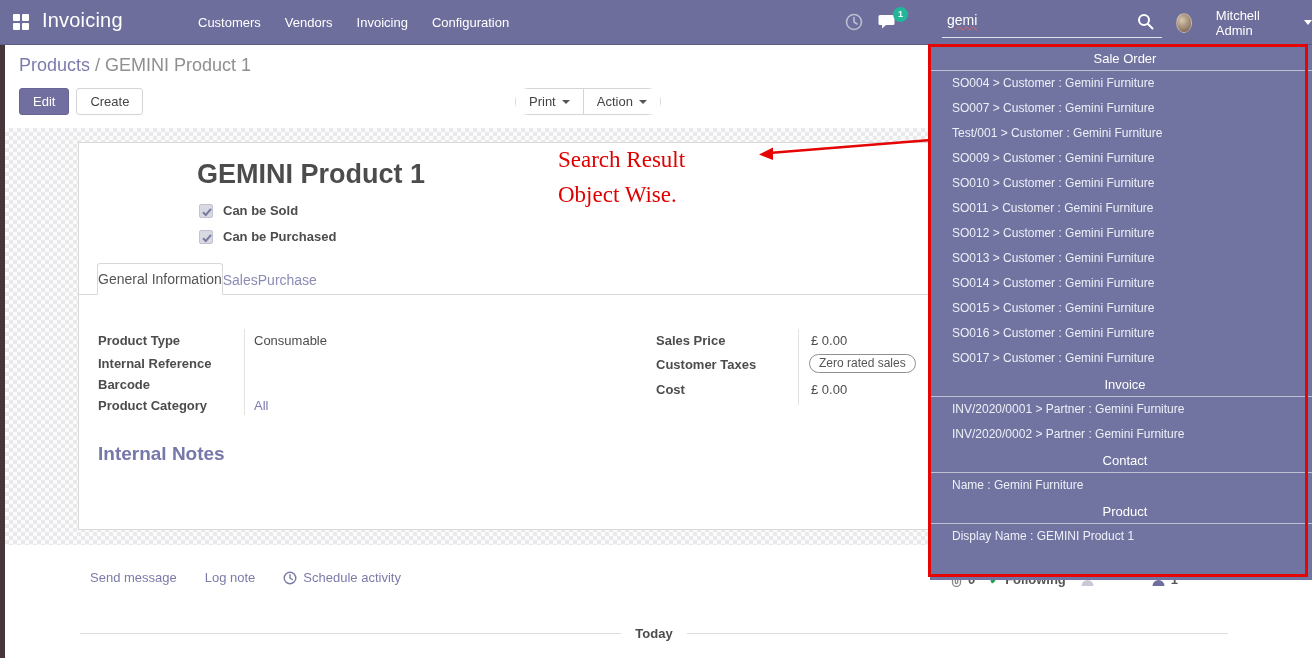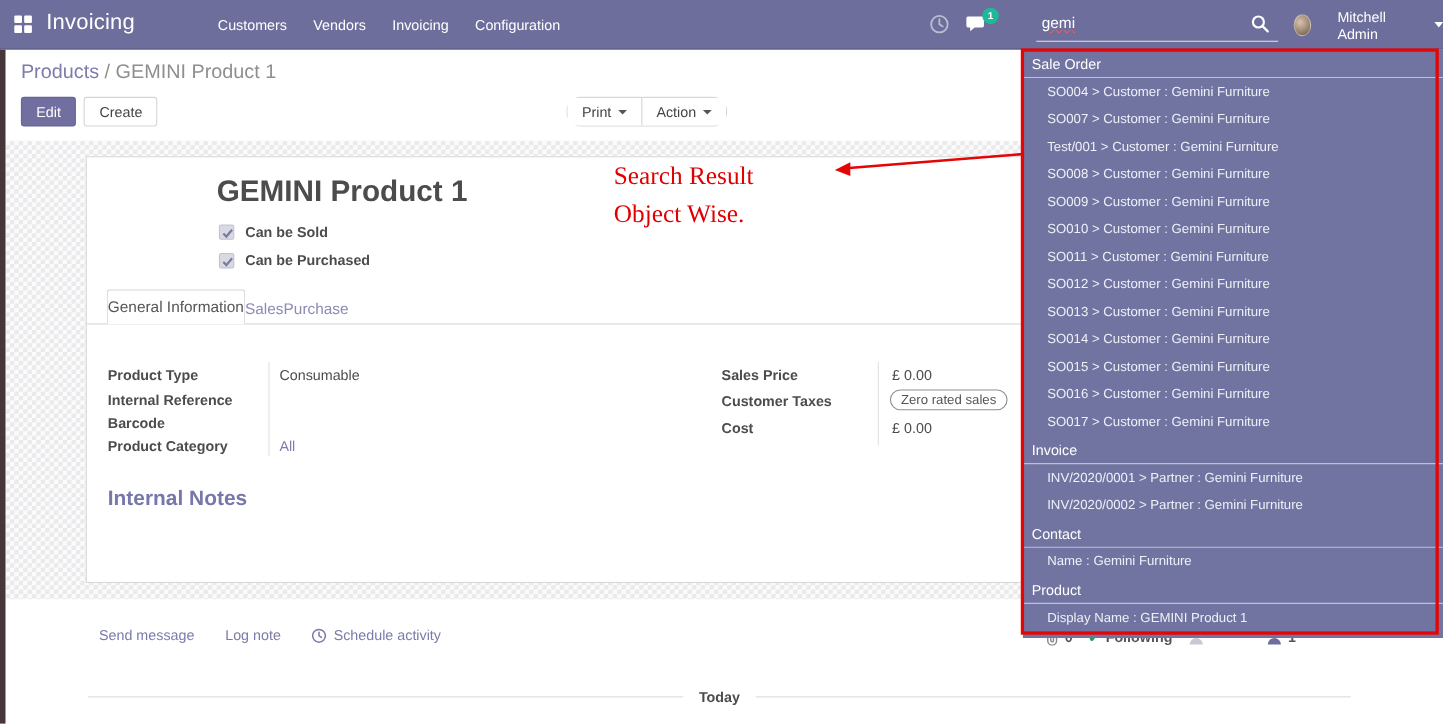--- a/index.html
+++ b/index.html
@@ -98,21 +98,21 @@
   .fb-following { font-weight:bold; color:#555; }
   .check-green { color:#1fa055; font-weight:bold; font-size:13px; }
   .today-divider { position:absolute; left:75px; top:81px; width:1148px; display:flex; align-items:center; gap:14px; }
   .today-divider .line { flex:1; height:1px; background:#dcdcdc; }
   .today-label { font-size:13px; font-weight:bold; color:#4c4c4c; }
 
   
   .search-dropdown { position:absolute; left:930px; top:45px; width:382px; height:535px;
     background:#7174a0; z-index:20; overflow:hidden; }
   .sd-group-header { height:26px; line-height:27px; padding-left:8px; font-size:13px; color:#fff;
-    border-bottom:1px solid rgba(255,255,255,.55); }
+    border-bottom:1px solid rgba(255,255,255,.55);text-align:center; }
   .sd-item { height:25px; line-height:25px; padding-left:22px; font-size:12px; color:#eef0f8;
     cursor:pointer; white-space:nowrap; }
 
   
   .red-rect { position:absolute; left:928px; top:44px; width:380px; height:533px;
     border:3px solid #e50505; z-index:21; pointer-events:none; }
   .annotation-text { position:absolute; left:558px; top:142px; z-index:22;
     font-family:"Liberation Serif", serif; font-size:23px; color:#e00000; line-height:35px; }
   .annotation-arrow { position:absolute; left:757px; top:133px; z-index:22; pointer-events:none; }
 </style>
@@ -274,21 +274,20 @@
     <span class="today-label">Today</span>
     <span class="line"></span>
   </div>
 </div>
 
 <div class="search-dropdown">
   <div class="sd-group-header">Sale Order</div>
   <div class="sd-item">SO004 &gt; Customer : Gemini Furniture</div>
   <div class="sd-item">SO007 &gt; Customer : Gemini Furniture</div>
   <div class="sd-item">Test/001 &gt; Customer : Gemini Furniture</div>
-  <div class="sd-item">SO008 &gt; Customer : Gemini Furniture</div>
   <div class="sd-item">SO009 &gt; Customer : Gemini Furniture</div>
   <div class="sd-item">SO010 &gt; Customer : Gemini Furniture</div>
   <div class="sd-item">SO011 &gt; Customer : Gemini Furniture</div>
   <div class="sd-item">SO012 &gt; Customer : Gemini Furniture</div>
   <div class="sd-item">SO013 &gt; Customer : Gemini Furniture</div>
   <div class="sd-item">SO014 &gt; Customer : Gemini Furniture</div>
   <div class="sd-item">SO015 &gt; Customer : Gemini Furniture</div>
   <div class="sd-item">SO016 &gt; Customer : Gemini Furniture</div>
   <div class="sd-item">SO017 &gt; Customer : Gemini Furniture</div>
   <div class="sd-group-header">Invoice</div>

